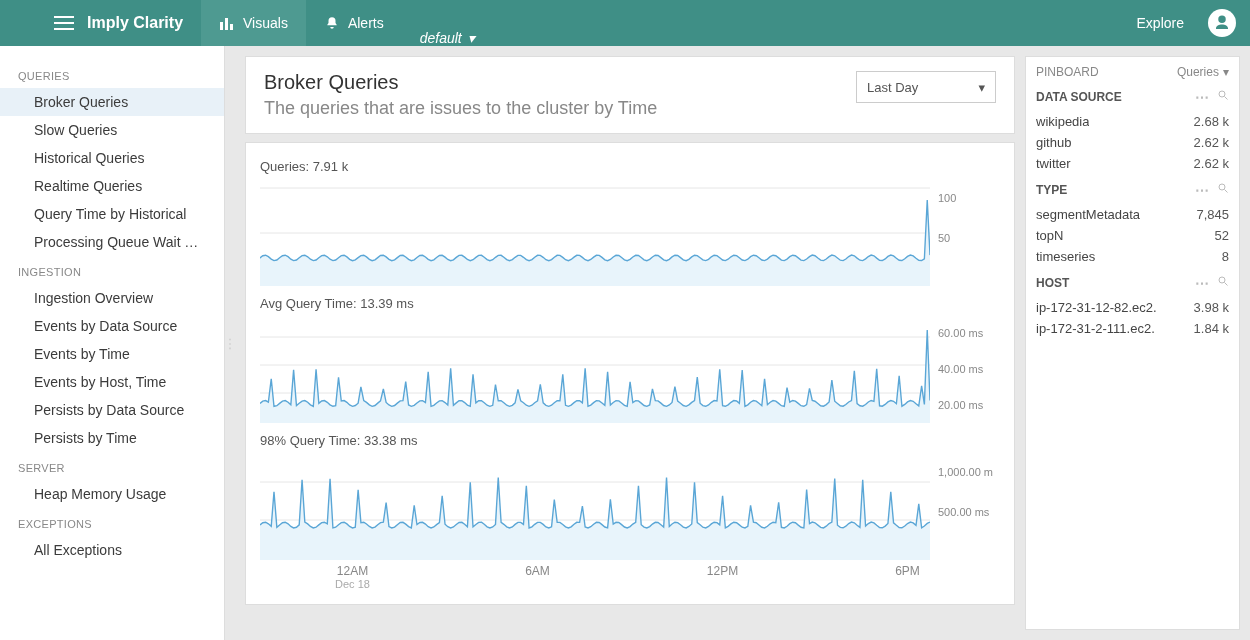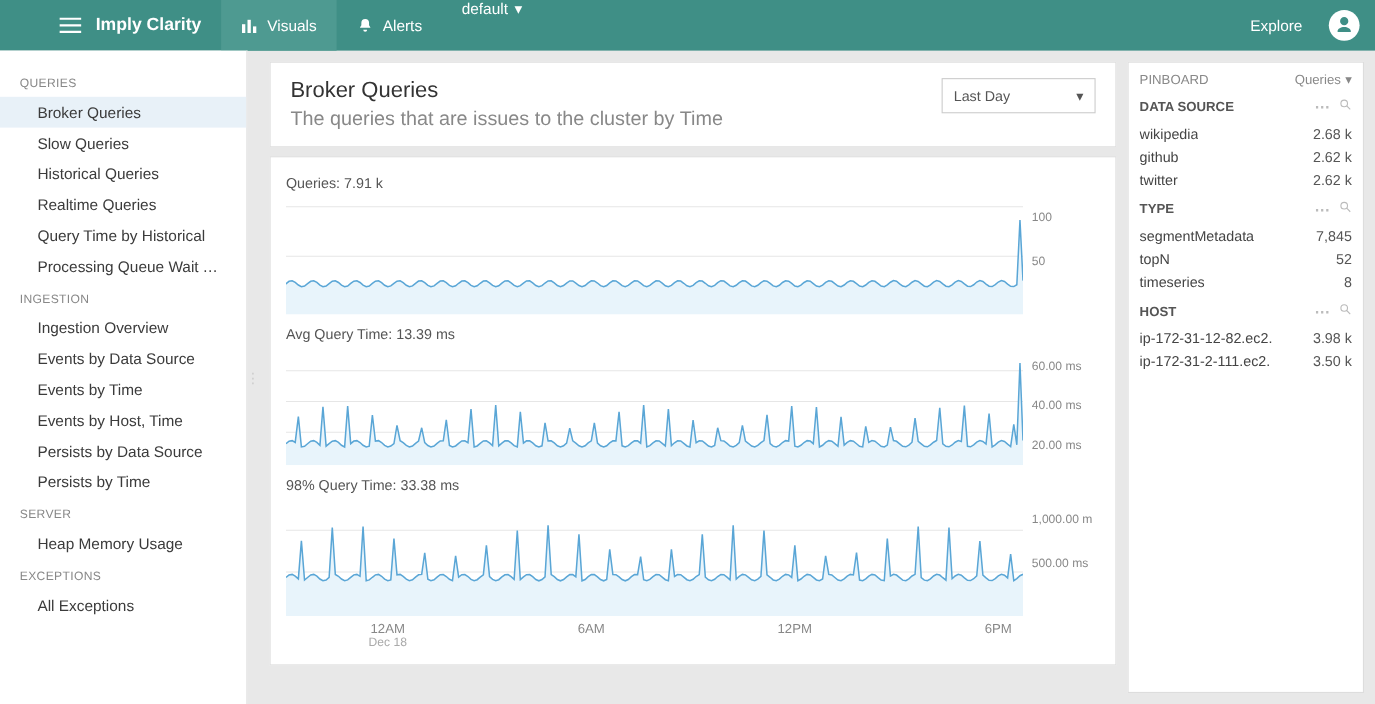--- a/index.html
+++ b/index.html
@@ -5,21 +5,21 @@
   * { box-sizing: border-box; margin: 0; padding: 0; }
   body { font-family: -apple-system, "Helvetica Neue", Arial, sans-serif; font-size: 13px; color: #444; background: #e8e8e8; width: 1250px; height: 640px; overflow: hidden; }
   
   .topbar { background: #3f8f86; height: 46px; display: flex; align-items: center; color: #fff; padding-left: 41px; }
   .topbar .hamburger { width: 46px; display:flex; align-items:center; justify-content:center; cursor:pointer;}
   .topbar .brand { font-size: 16px; font-weight:600; padding-right: 18px;}
   .topitem { display:flex; align-items:center; gap:8px; padding:0 18px; height:100%; cursor:pointer; font-size:14px; }
   .topitem.active { background:#4e9a91; }
   .topitem .ticon { width:16px; height:16px; display:flex; align-items:center; justify-content:center;}
   .top-spacer { flex:1; }
-  .top-dd { display:flex; align-items:flex-start; gap:6px; padding:0 18px; height:100%; cursor:pointer; font-size:14px;}
+  .top-dd { display:flex; align-items:flex-end; gap:6px; padding:0 18px; height:100%; cursor:pointer; font-size:14px;font-style:italic;}
   .top-explore { padding:0 18px; font-size:14px; cursor:pointer;}
   .avatar { width:28px; height:28px; border-radius:50%; background:#fff; display:flex; align-items:center; justify-content:center; margin:0 14px 0 6px;}
   
   .layout { display:flex; height: calc(640px - 46px); }
   .sidebar { width: 225px; background:#fff; border-right:1px solid #ddd; padding: 14px 0; overflow:auto;}
   .side-h { color:#888; font-size:11px; letter-spacing:.3px; padding: 10px 18px 6px;}
   .side-item { padding: 6px 24px 6px 34px; font-size:14px; color:#3b3b3b; cursor:pointer; white-space:nowrap; overflow:hidden; text-overflow:ellipsis;}
   .side-item.active { background:#e8f1f8; }
   
   .center { flex:1; padding:10px; display:flex; flex-direction:column; gap:8px; overflow:auto;}
@@ -284,18 +284,18 @@
                   <line x1="15" y1="15" x2="21" y2="21" stroke="#bbb" stroke-width="2"></line>
                 </svg></span>
             </span>
           </div>
           <div class="pin-row">
             <span class="k">ip-172-31-12-82.ec2.</span>
             <span class="v">3.98 k</span>
           </div>
           <div class="pin-row">
             <span class="k">ip-172-31-2-111.ec2.</span>
-            <span class="v">3.50 k</span>
+            <span class="v">1.84 k</span>
           </div>
         </div>
       </div>
   </div>
 </div>
 
 </body></html>

